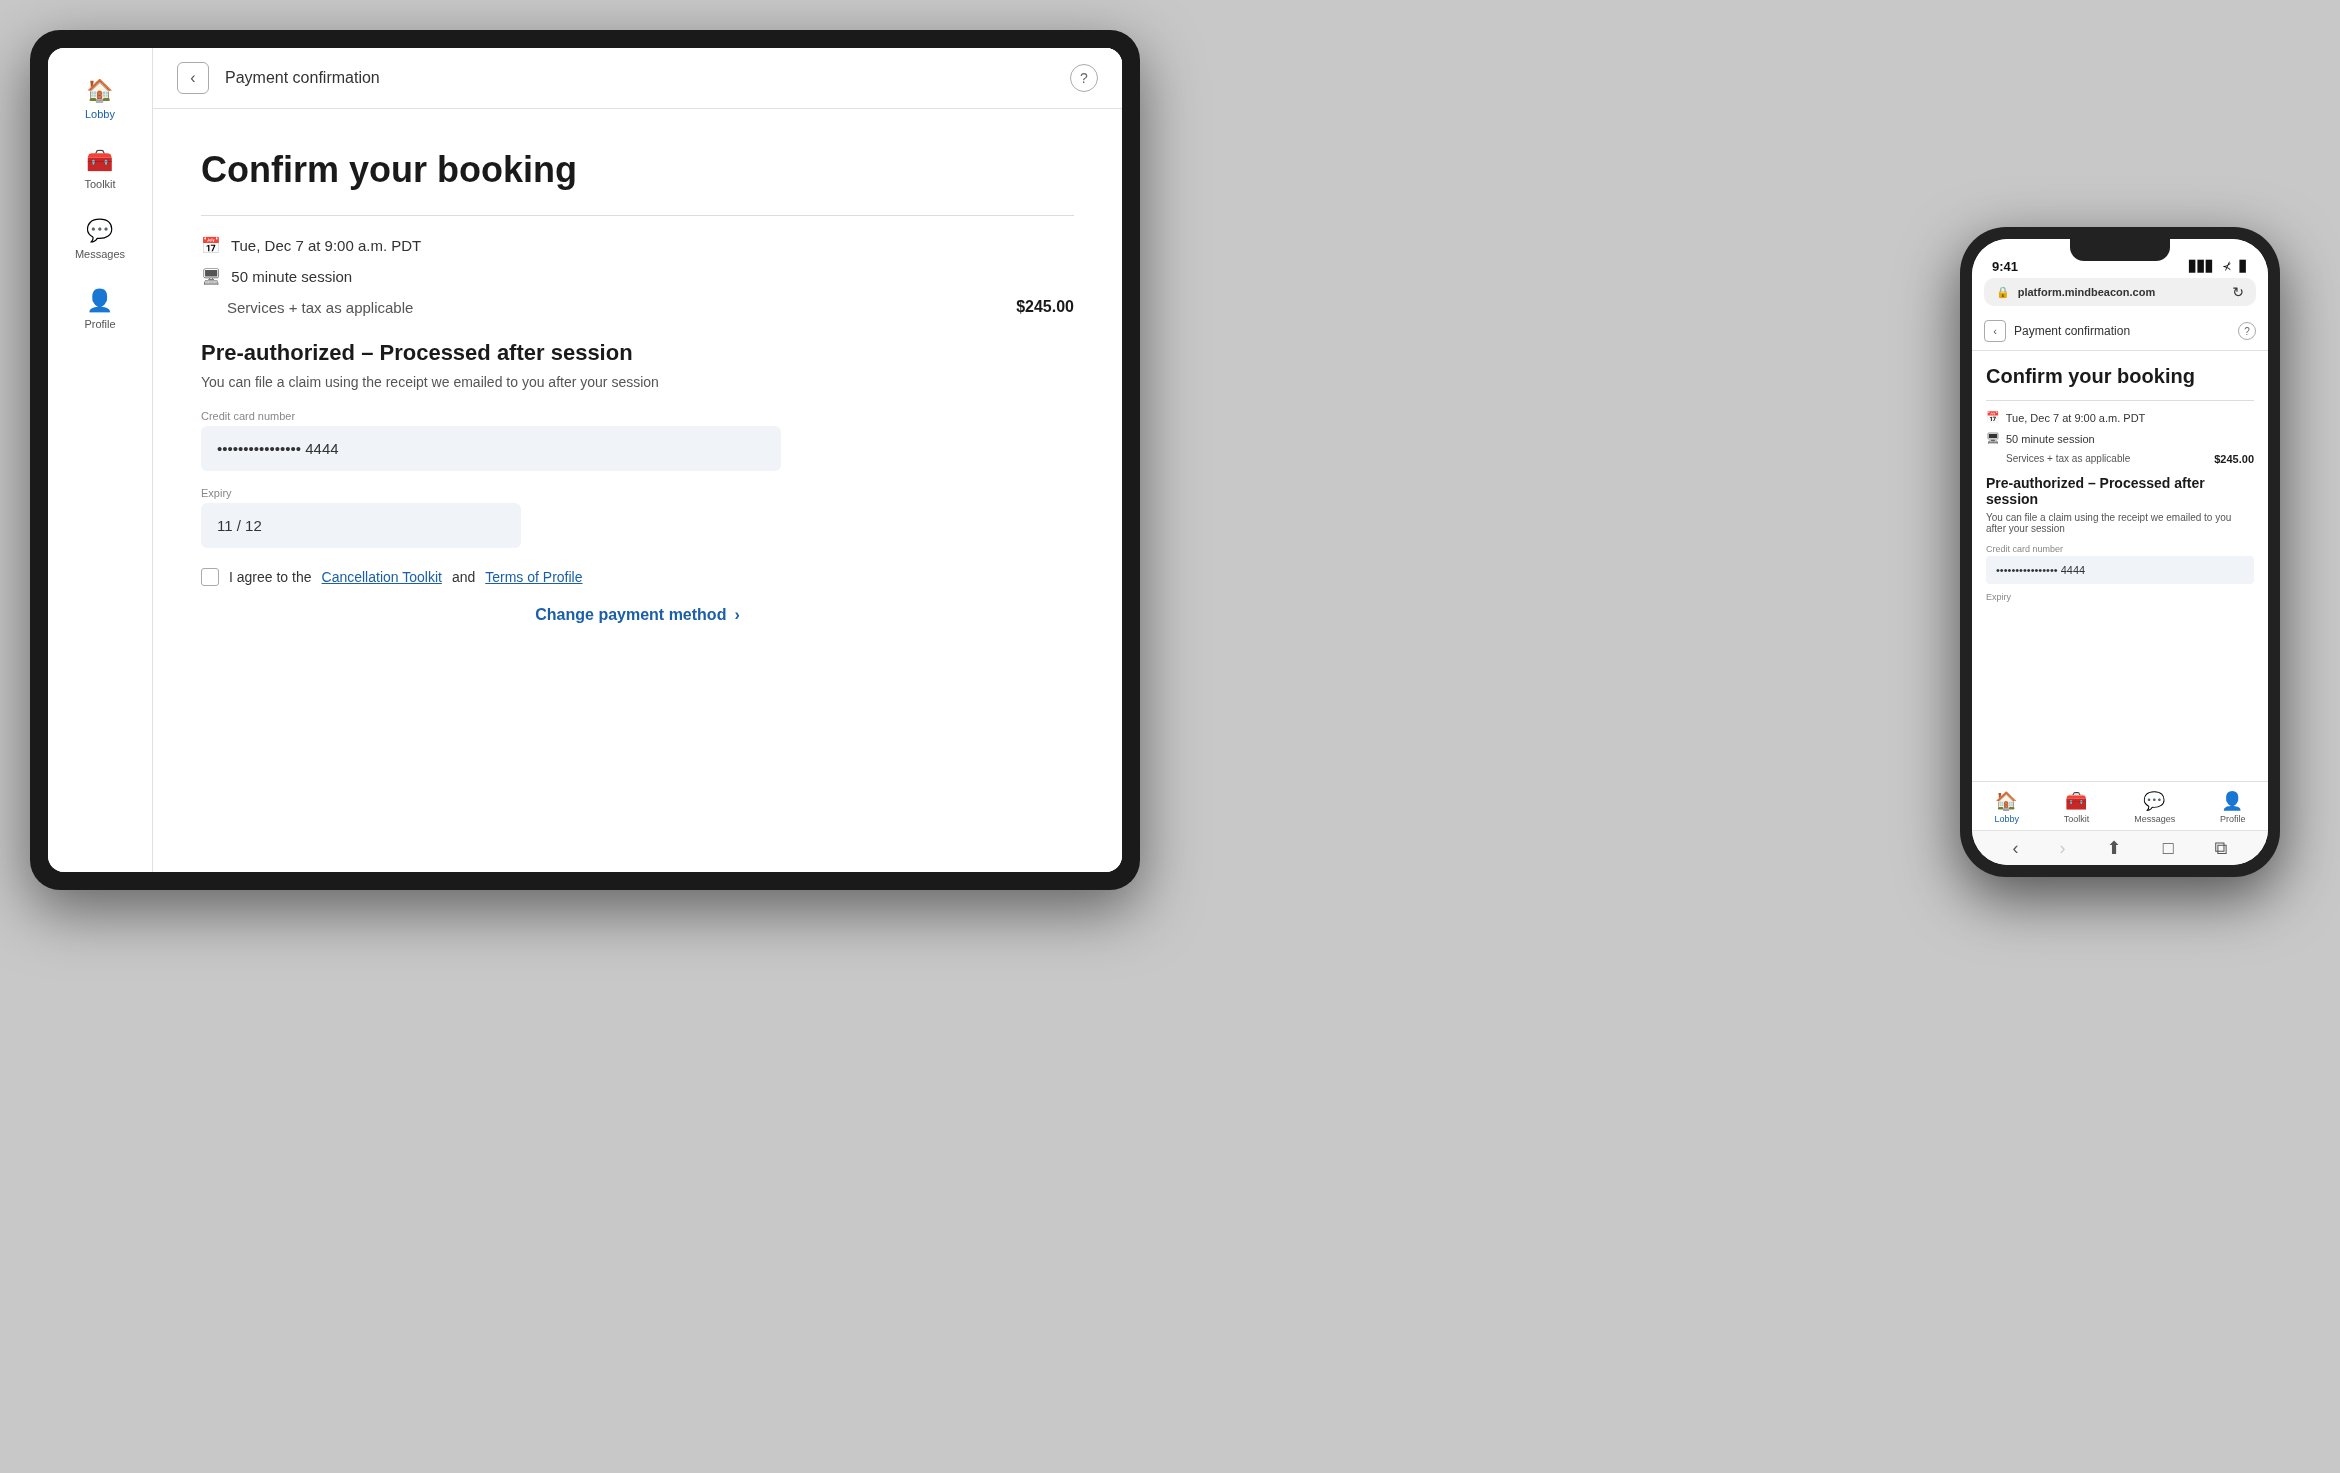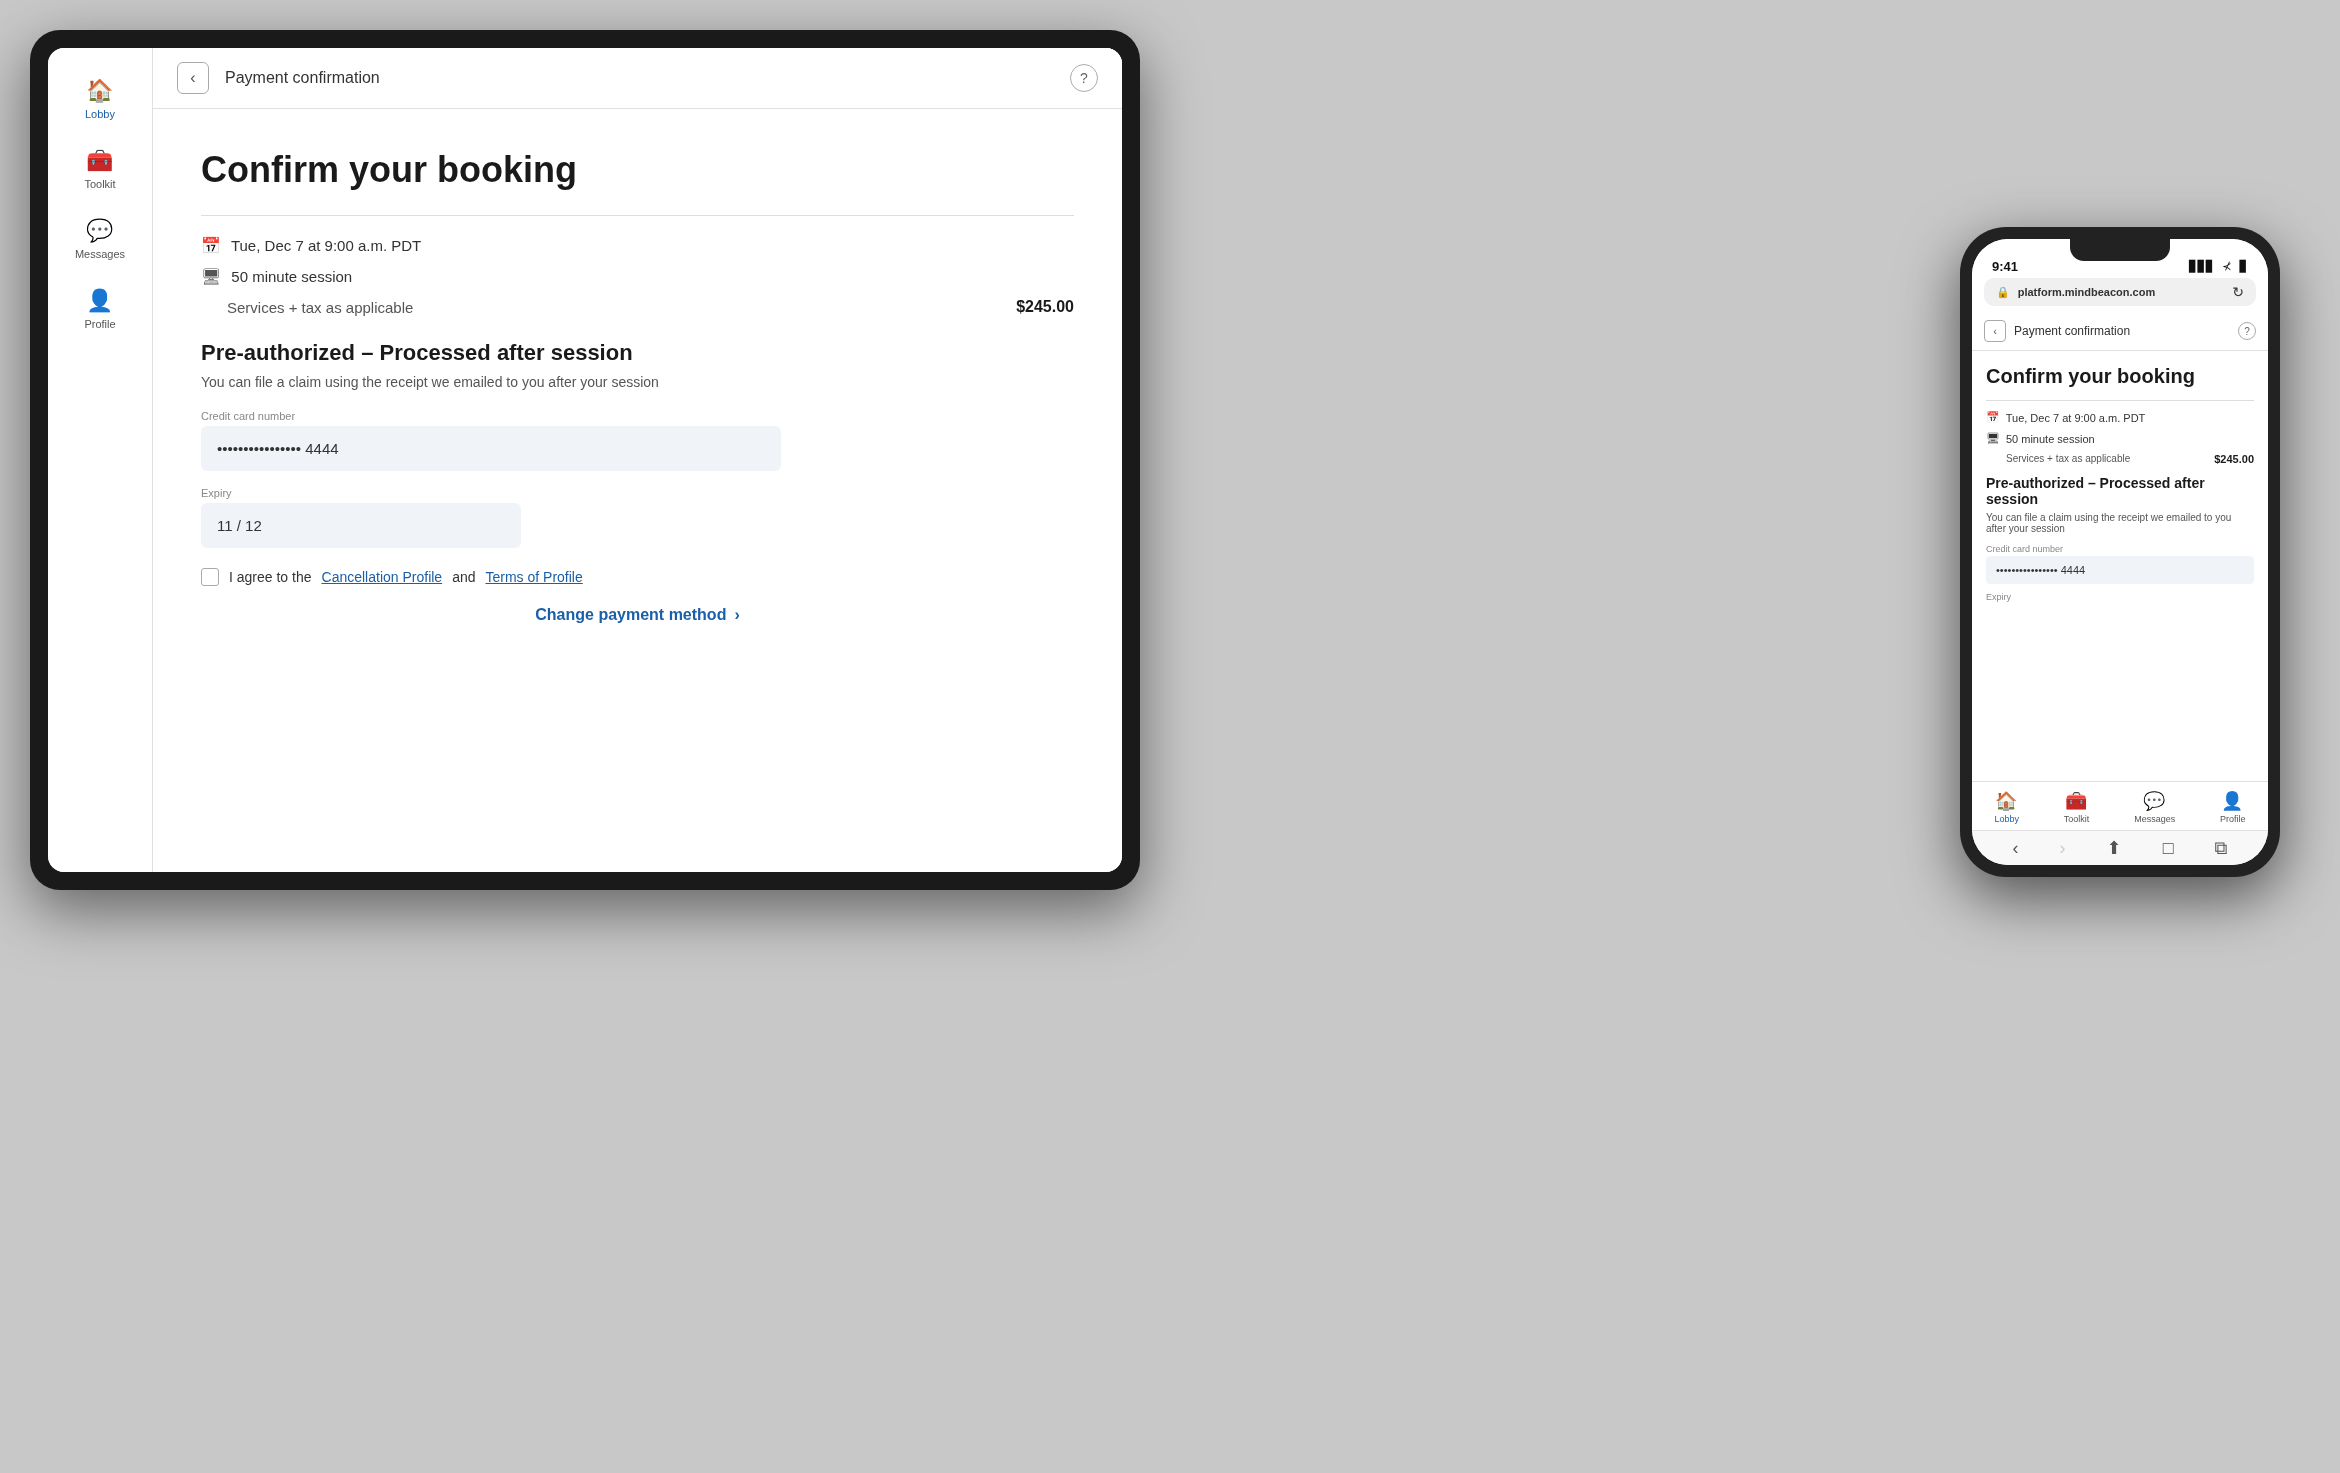--- a/index.html
+++ b/index.html
@@ -537,21 +537,21 @@
           <div class="form-field">
             <div class="field-label">Expiry</div>
             <div class="field-input field-input-sm">11 / 12</div>
           </div>
         </div>
 
         
         <div class="checkbox-row">
           <div class="checkbox-box"></div>
           <span>I agree to the </span>
-          <span class="link-text">Cancellation Profile</span>
+          <span class="link-text">Cancellation Toolkit</span>
           <span> and </span>
           <span class="link-text">Terms of Profile</span>
         </div>
 
         
         <div class="change-payment">
           <span>Change payment method</span>
           <span>›</span>
         </div>
 

